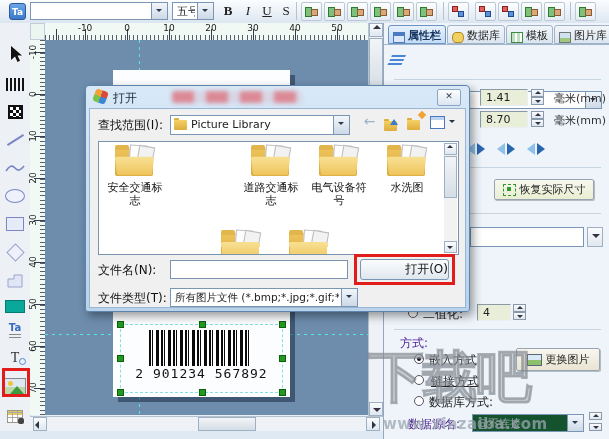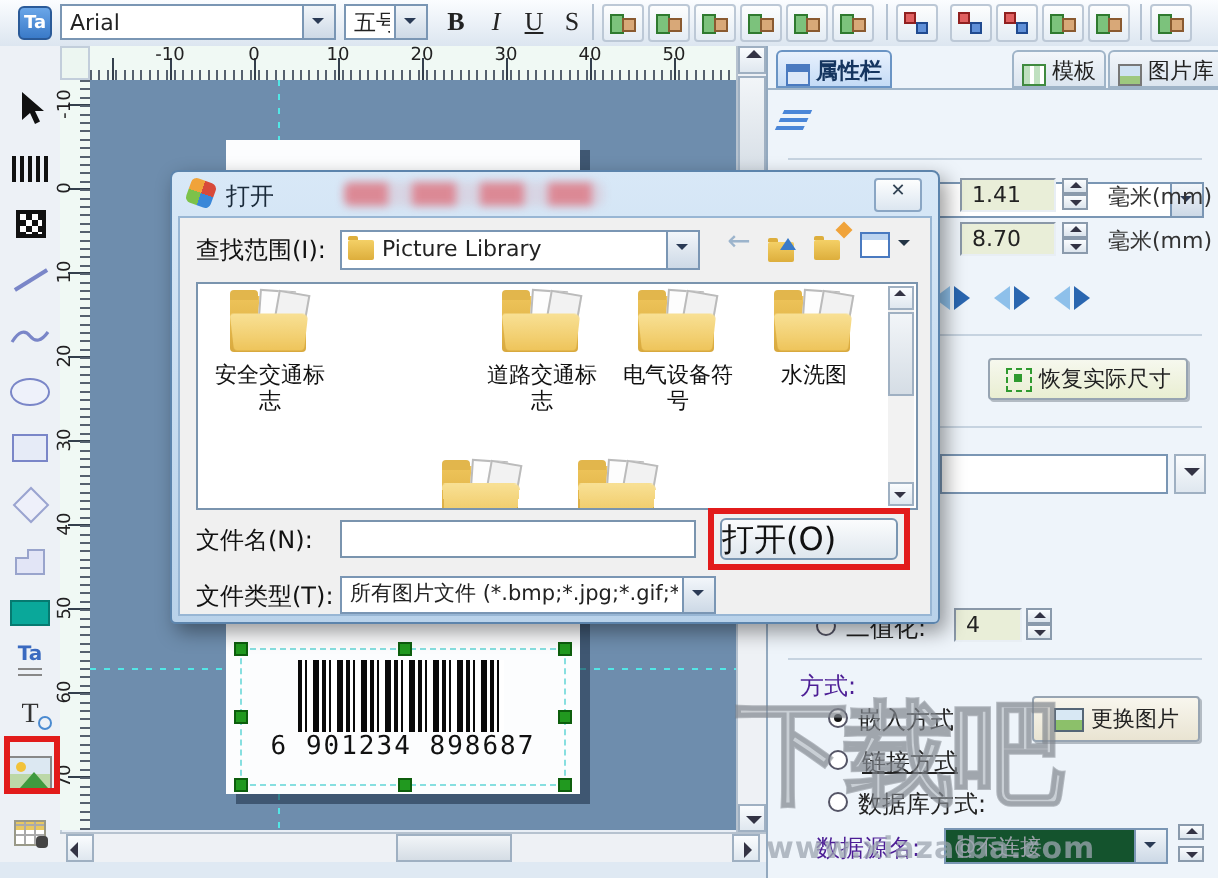--- a/index.html
+++ b/index.html
@@ -120,21 +120,21 @@
   .folder-icon{position:relative;width:40px;height:33px;margin:0 auto;}
   .folder-icon .back{position:absolute;left:0;top:3px;width:38px;height:28px;background:linear-gradient(#eec45a,#d8a93e);border-radius:2px;}
   .folder-icon .back::before{content:"";position:absolute;left:0;top:-3px;width:14px;height:5px;background:#e2b64c;border-radius:2px 2px 0 0;}
   .folder-icon .doc{position:absolute;left:14px;top:0px;width:16px;height:26px;background:#fdfdfd;border:1px solid #bbb;transform:rotate(4deg);}
   .folder-icon .doc2{position:absolute;left:22px;top:1px;width:14px;height:25px;background:#f2f2f2;border:1px solid #bbb;transform:rotate(10deg);}
   .folder-icon .front{position:absolute;left:1px;top:12px;width:37px;height:19px;background:linear-gradient(#f8e094,#eec45a);border-radius:2px 3px 2px 2px;transform:perspective(40px) rotateX(-14deg);}
   .folder-label{margin-top:3px;font-size:11px;line-height:13px;color:#111;}
   .list-scroll{position:absolute;right:1px;top:1px;width:13px;height:110px;background:#f2f2f2;}
   .dinput{position:absolute;height:19px;background:#fff;border:1px solid #7a94ae;box-sizing:border-box;font-size:11px;padding:0 3px;font-family:inherit;}
   .dbtn{position:absolute;width:89px;height:21px;background:linear-gradient(#fbfcfd,#dfe7ee);border:1px solid #7a96b2;border-radius:3px;
-    box-sizing:border-box;text-align:left;line-height:19px;font-size:16px;color:#111;}
+    box-sizing:border-box;text-align:right;line-height:19px;font-size:12px;color:#111;}
   .red-box{position:absolute;border:3px solid #e21b1b;box-sizing:border-box;z-index:20;}
   .mini-folder{position:absolute;left:3px;top:4px;width:13px;height:10px;background:linear-gradient(#f4d066,#ddae3c);border-radius:1px;}
   .mini-folder::before{content:"";position:absolute;left:0;top:-2px;width:5px;height:2px;background:#ddae3c;border-radius:1px 1px 0 0;}
   .dtool{position:absolute;top:0;width:19px;height:19px;}
   .upf::after{content:"";position:absolute;left:7px;top:2px;border:4px solid transparent;border-bottom:6px solid #3a7ac8;}
   .newf::after{content:"";position:absolute;right:0px;top:-1px;width:6px;height:6px;background:#f0a33a;transform:rotate(45deg);}
   .view-grid{position:absolute;left:0;top:3px;width:15px;height:13px;border:1px solid #4a7ac0;box-sizing:border-box;
     background:linear-gradient(#bcd4f0 0 3px,#fff 3px),repeating-linear-gradient(0deg,transparent 0 3px,#9ab8dc 3px 4px);}
   .view-dd{position:absolute;right:0;top:7px;border:3.5px solid transparent;border-top-color:#234;}
   
@@ -144,21 +144,20 @@
   .wm-url{position:absolute;left:383px;top:415px;width:220px;font-size:15px;font-weight:bold;color:rgba(156,166,176,.75);letter-spacing:.5px;}
 </style>
 </head>
 <body>
 
 <div class="screen">
 
   <div class="topbar">
     <div class="ta-btn">Ta</div>
     <div class="combo" style="left:30px;top:2px;width:138px;">
-      <span class="ctext">Arial</span>
       <span class="dd"></span>
     </div>
     <div class="combo" style="left:172px;top:2px;width:42px;">
       <span class="ctext">五号</span>
       <span class="dd"></span>
     </div>
     <div class="tbtn" style="left:219px;font-weight:bold;">B</div>
     <div class="tbtn" style="left:239px;font-style:italic;">I</div>
     <div class="tbtn" style="left:258px;text-decoration:underline;">U</div>
     <div class="tbtn" style="left:277px;">S</div>
@@ -277,21 +276,21 @@
       <span class="vrl" style="top: 300px;">60</span>
       <span class="vrl" style="top: 342px;">70</span>
     </div>
 
   <div class="canvas">
     <div class="vguide"></div>
     <div class="hguide"></div>
     <div class="label-sticker"></div>
     <div class="barcode-object">
       <div class="bars"></div>
-      <div class="digits">6 901234 898687</div>
+      <div class="digits">2 901234 567892</div>
       <div class="handle" style="left:-4px;top:-4px;"></div>
       <div class="handle" style="left:78px;top:-4px;"></div>
       <div class="handle" style="right:-4px;top:-4px;"></div>
       <div class="handle" style="left:-4px;top:30px;"></div>
       <div class="handle" style="right:-4px;top:30px;"></div>
       <div class="handle" style="left:-4px;bottom:-4px;"></div>
       <div class="handle" style="left:78px;bottom:-4px;"></div>
       <div class="handle" style="right:-4px;bottom:-4px;"></div>
     </div>
   </div>
@@ -313,20 +312,24 @@
     <div class="sbtn" style="right:3px;top:0;width:14px;height:14px;">
         <span class="tri" style="left:5px;top:3px;border-left-color:#334;border-right-width:0;"></span>
       </div>
   </div>
   <div class="bottom-strip"></div>
 
   <div class="right-panel">
     <div class="tab active" style="left:4px;">
       <span class="tico"></span>
       <span>属性栏</span>
+    </div>
+    <div class="tab" style="left:63px;">
+      <span class="tico db"></span>
+      <span>数据库</span>
     </div>
     <div class="tab" style="left:122px;">
       <span class="tico tpl"></span>
       <span>模板</span>
     </div>
     <div class="tab" style="left:170px;">
       <span class="tico pic"></span>
       <span>图片库</span>
     </div>
     <div style="position:absolute;left:0;top:21px;width:100%;height:1px;background:#9fb4c8;"></div>

